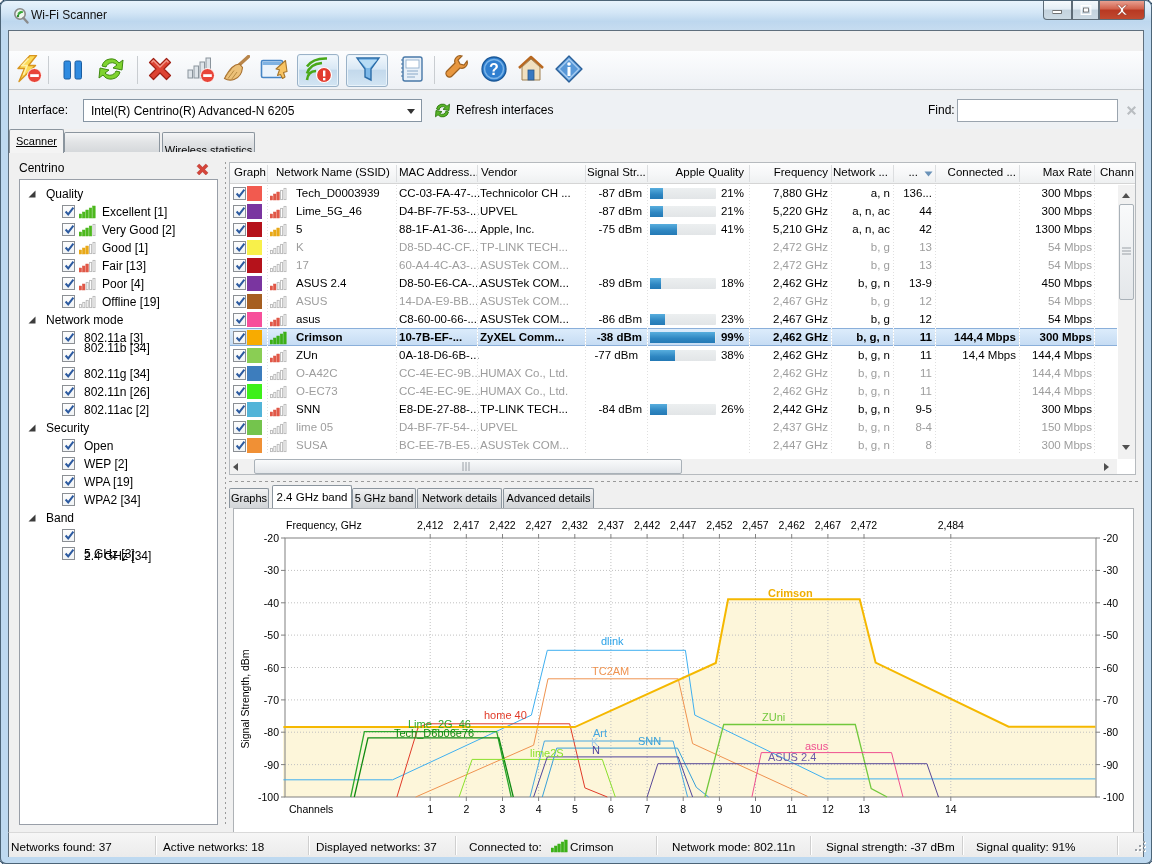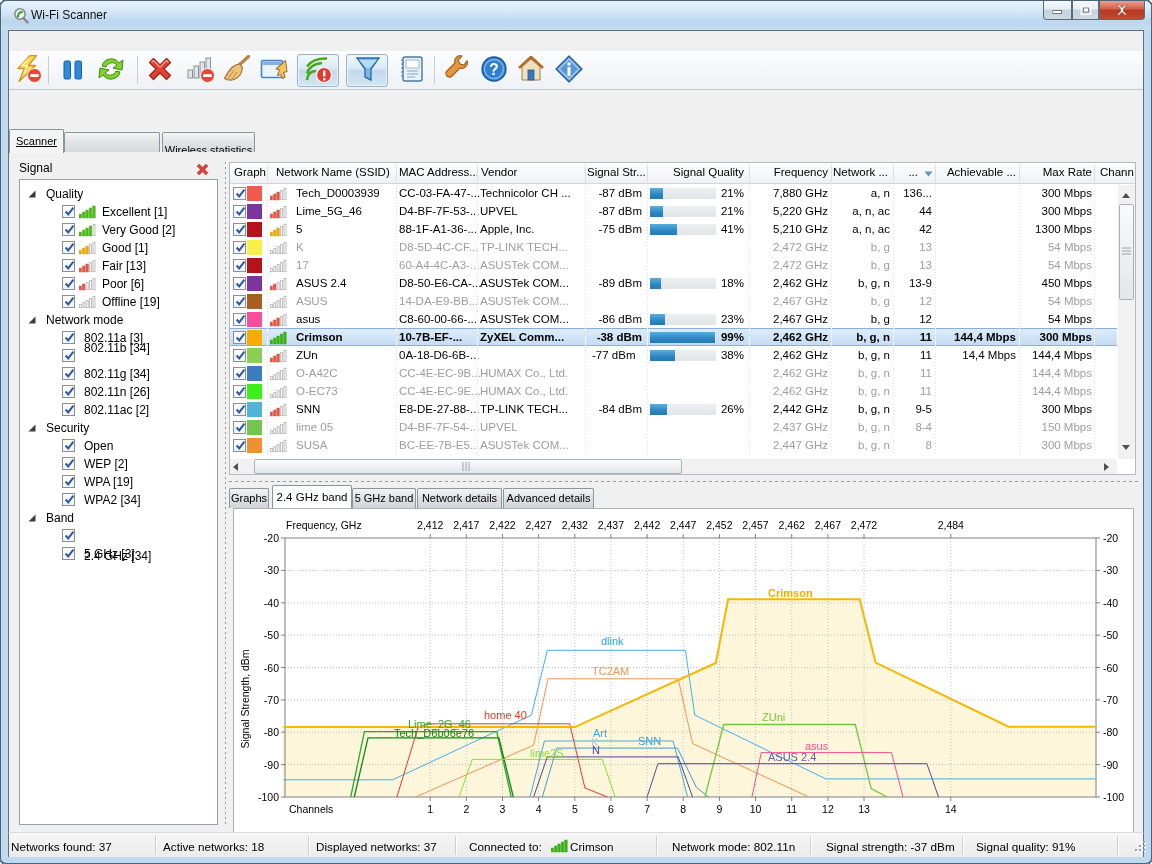--- a/index.html
+++ b/index.html
@@ -155,27 +155,44 @@
 <path d="M5 12 L5 25 L23 25 L23 12 L14 4 Z" fill="#f0e0c0" stroke="#a08050" stroke-width="1"></path>
 <rect x="11" y="15" width="6" height="10" fill="#3878c0" stroke="#28588a" stroke-width="0.8"></rect>
         </svg>
         <svg class="abs" style="left:546px;top:4px" width="28" height="28" viewBox="0 0 28 28">
           <path d="M14 1 L27 14 L14 27 L1 14 Z" fill="#5898d8" stroke="#2a5f98" stroke-width="1.3" stroke-linejoin="round"></path>
 <path d="M14 4 L24 14 L14 24 L4 14 Z" fill="none" stroke="#a8ccf0" stroke-width="1.4"></path>
 <circle cx="14" cy="9" r="1.8" fill="#fff"></circle>
           <rect x="12.5" y="12" width="3" height="9" fill="#fff"></rect>
         </svg>
       </div>
+      <div class="ifrow">
+        <div class="iflabel" style="left:9px">Interface:</div>
+        <div class="combo">
+          <div class="ctext">Intel(R) Centrino(R) Advanced-N 6205</div>
+          <div class="carrow"></div>
+        </div>
+        <svg class="abs" style="left:425px;top:11px" width="17" height="17" viewBox="0 0 17 17">
+<path d="M2.5 7 A 6 6 0 0 1 13 4.2 L15.5 2.2 L15 8.5 L9 7.3 L11.3 5.6 A 3.8 3.8 0 0 0 5 8 Z" fill="#58b428" stroke="#2e7a10" stroke-width="0.9"></path>
+<path d="M14.5 10 A 6 6 0 0 1 4 12.8 L1.5 14.8 L2 8.5 L8 9.7 L5.7 11.4 A 3.8 3.8 0 0 0 12 9 Z" fill="#58b428" stroke="#2e7a10" stroke-width="0.9"></path>
+        </svg>
+        <div class="iflabel" style="left:447px">Refresh interfaces</div>
+        <div class="iflabel" style="left:919px">Find:</div>
+        <div class="findbox"></div>
+        <svg class="abs" style="left:1116px;top:13px" width="13" height="13" viewBox="0 0 13 13">
+          <path d="M2 3.5 L3.5 2 L6.5 5 L9.5 2 L11 3.5 L8 6.5 L11 9.5 L9.5 11 L6.5 8 L3.5 11 L2 9.5 L5 6.5 Z" fill="#b9bdc1"></path>
+        </svg>
+      </div>
       <div class="tabstrip">
         <div class="tab" style="left:55px;top:3px;width:96px;height:21px;padding-top:19px;">Current connection</div>
         <div class="tab" style="left:153px;top:3px;width:93px;height:21px;padding-top:11px;">Wireless statistics</div>
         <div class="tab active" style="left:0px;top:0px;width:55px;height:24px;padding-top:5px;">Scanner</div>
       </div>
       <div class="page">
-        <div class="abs" style="left:10px;top:9px;font-size:12px;">Signal</div>
+        <div class="abs" style="left:10px;top:9px;font-size:12px;">Centrino</div>
         <svg class="abs" style="left:187px;top:11px" width="13" height="13" viewBox="0 0 13 13">
           <path d="M1 3.2 L3.2 1 L6.5 4.3 L9.8 1 L12 3.2 L8.7 6.5 L12 9.8 L9.8 12 L6.5 8.7 L3.2 12 L1 9.8 L4.3 6.5 Z" fill="#d5453a" stroke="#b03028" stroke-width="0.5"></path>
         </svg>
         <div class="treebox">
           <svg class="abs" style="left:7px;top:9px" width="10" height="10" viewBox="0 0 10 10">
             <path d="M8.5 1.5 L8.5 8.5 L1.5 8.5 Z" fill="#3c3c3c"></path>
           </svg>
           <div class="titem" style="left:26px;top:7px">Quality</div>
           <div class="cb abs" style="left:42px;top:25px">
             <svg width="13" height="13" viewBox="0 0 13 13">
@@ -234,21 +251,21 @@
               <path d="M2.6 6.5 L5.2 9.4 L10.4 2.6" fill="none" stroke="#2c5aa0" stroke-width="2"></path>
             </svg>
           </div>
           <svg class="abs" style="left:59px;top:97px" width="18" height="14" viewBox="0 0 18 14">
             <rect x="0.0" y="9" width="2.6" height="4" fill="#e05848" stroke="#e05848" stroke-width="0.5"></rect>
             <rect x="3.4" y="7" width="2.6" height="6" fill="#e05848" stroke="#e05848" stroke-width="0.5"></rect>
             <rect x="7.2" y="5.4" width="2" height="7.2" fill="#fff" stroke="#b8b8b8" stroke-width="0.9"></rect>
             <rect x="10.6" y="3.4" width="2" height="9.2" fill="#fff" stroke="#b8b8b8" stroke-width="0.9"></rect>
             <rect x="14.0" y="1.4" width="2" height="11.2" fill="#fff" stroke="#b8b8b8" stroke-width="0.9"></rect>
           </svg>
-          <div class="titem" style="left:82px;top:97px">Poor [6]</div>
+          <div class="titem" style="left:82px;top:97px">Poor [4]</div>
           <div class="cb abs" style="left:42px;top:115px">
             <svg width="13" height="13" viewBox="0 0 13 13">
               <path d="M2.6 6.5 L5.2 9.4 L10.4 2.6" fill="none" stroke="#2c5aa0" stroke-width="2"></path>
             </svg>
           </div>
           <svg class="abs" style="left:59px;top:115px" width="18" height="14" viewBox="0 0 18 14">
             <rect x="0.4" y="9.4" width="2" height="3.2" fill="#fff" stroke="#b8b8b8" stroke-width="0.9"></rect>
             <rect x="3.8" y="7.4" width="2" height="5.2" fill="#fff" stroke="#b8b8b8" stroke-width="0.9"></rect>
             <rect x="7.2" y="5.4" width="2" height="7.2" fill="#fff" stroke="#b8b8b8" stroke-width="0.9"></rect>
             <rect x="10.6" y="3.4" width="2" height="9.2" fill="#fff" stroke="#b8b8b8" stroke-width="0.9"></rect>
@@ -336,25 +353,25 @@
         </div>
         <div class="dashv"></div>
         <div class="dashh"></div>
         <div class="grid">
           <div class="ghead">
             <div class="hcell" style="left:4px">Graph</div>
             <div class="hcell" style="left:46px">Network Name (SSID)</div>
             <div class="hcell" style="left:169px">MAC Address...</div>
             <div class="hcell" style="left:251px">Vendor</div>
             <div class="hcell" style="left:357px">Signal Str...</div>
-            <div class="hcell" style="left:424px;width:90px;text-align:right;">Signal Quality</div>
+            <div class="hcell" style="left:424px;width:90px;text-align:right;">Apple Quality</div>
             <div class="hcell" style="left:508px;width:90px;text-align:right;">Frequency</div>
             <div class="hcell" style="left:568px;width:90px;text-align:right;">Network ...</div>
             <div class="hcell" style="left:598px;width:90px;text-align:right;">...</div>
-            <div class="hcell" style="left:696px;width:90px;text-align:right;">Achievable ...</div>
+            <div class="hcell" style="left:696px;width:90px;text-align:right;">Connected ...</div>
             <div class="hcell" style="left:772px;width:90px;text-align:right;">Max Rate</div>
             <div class="hcell" style="left:870px">Chann</div>
             <svg class="abs" style="left:694px;top:8px" width="9" height="6" viewBox="0 0 9 6">
               <path d="M0.5 0.5 L8.5 0.5 L4.5 5.5 Z" fill="#6a92b8"></path>
             </svg>
             <div class="hsep" style="left:37px"></div>
             <div class="hsep" style="left:166px"></div>
             <div class="hsep" style="left:247px"></div>
             <div class="hsep" style="left:355px"></div>
             <div class="hsep" style="left:417px"></div>
@@ -604,21 +621,21 @@
             <svg class="abs" style="left:40px;top:2px" width="18" height="14" viewBox="0 0 18 14">
               <rect x="0.0" y="9" width="2.6" height="4" fill="#e05848" stroke="#e05848" stroke-width="0.5"></rect>
               <rect x="3.4" y="7" width="2.6" height="6" fill="#e05848" stroke="#e05848" stroke-width="0.5"></rect>
               <rect x="6.8" y="5" width="2.6" height="8" fill="#e05848" stroke="#e05848" stroke-width="0.5"></rect>
               <rect x="10.6" y="3.4" width="2" height="9.2" fill="#fff" stroke="#b8b8b8" stroke-width="0.9"></rect>
               <rect x="14.0" y="1.4" width="2" height="11.2" fill="#fff" stroke="#b8b8b8" stroke-width="0.9"></rect>
             </svg>
             <div class="cell" style="left:66px">ZUn</div>
             <div class="cell" style="left:169px">0A-18-D6-6B-...</div>
             <div class="cell" style="left:250px"></div>
-            <div class="cell" style="left:362px;width:70px;">-77 dBm</div>
+            <div class="cell" style="left:338px;width:70px;text-align:right;">-77 dBm</div>
             <div class="qbar" style="left:420px;width:66px;">
               <div class="qfill" style="width:25px"></div>
             </div>
             <div class="cell" style="left:474px;width:40px;text-align:right;">38%</div>
             <div class="cell" style="left:528px;width:70px;text-align:right;">2,462 GHz</div>
             <div class="cell" style="left:600px;width:60px;text-align:right;">b, g, n</div>
             <div class="cell" style="left:650px;width:52px;text-align:right;">11</div>
             <div class="cell" style="left:706px;width:80px;text-align:right;">14,4 Mbps</div>
             <div class="cell" style="left:782px;width:80px;text-align:right;">144,4 Mbps</div>
           </div>

